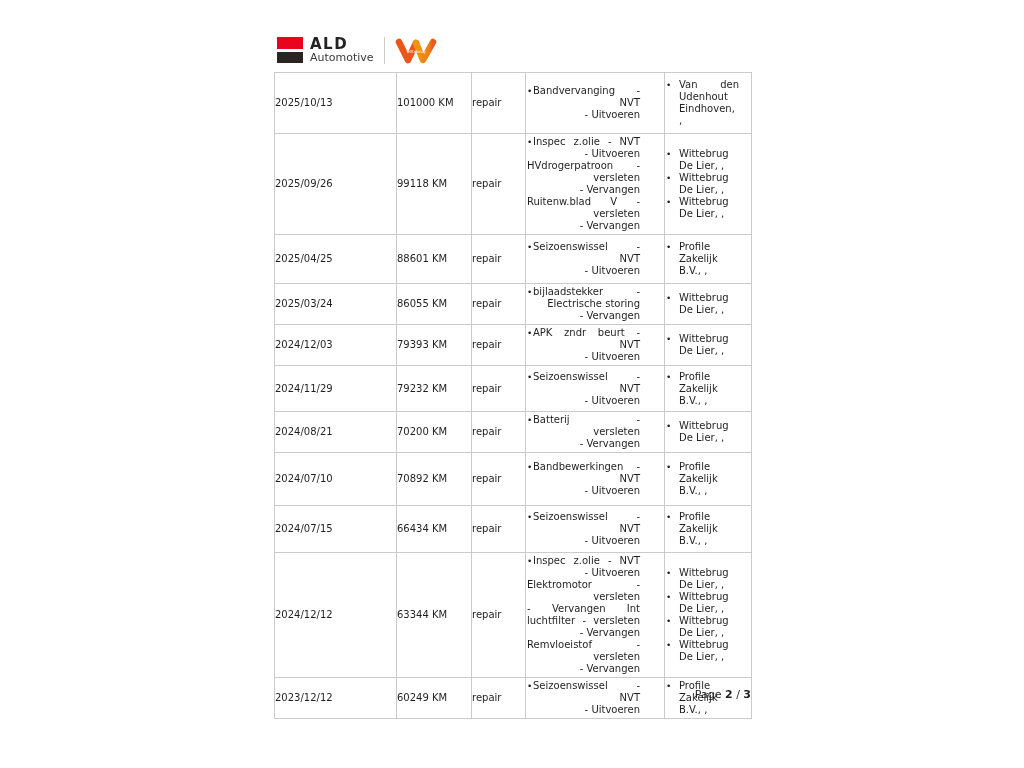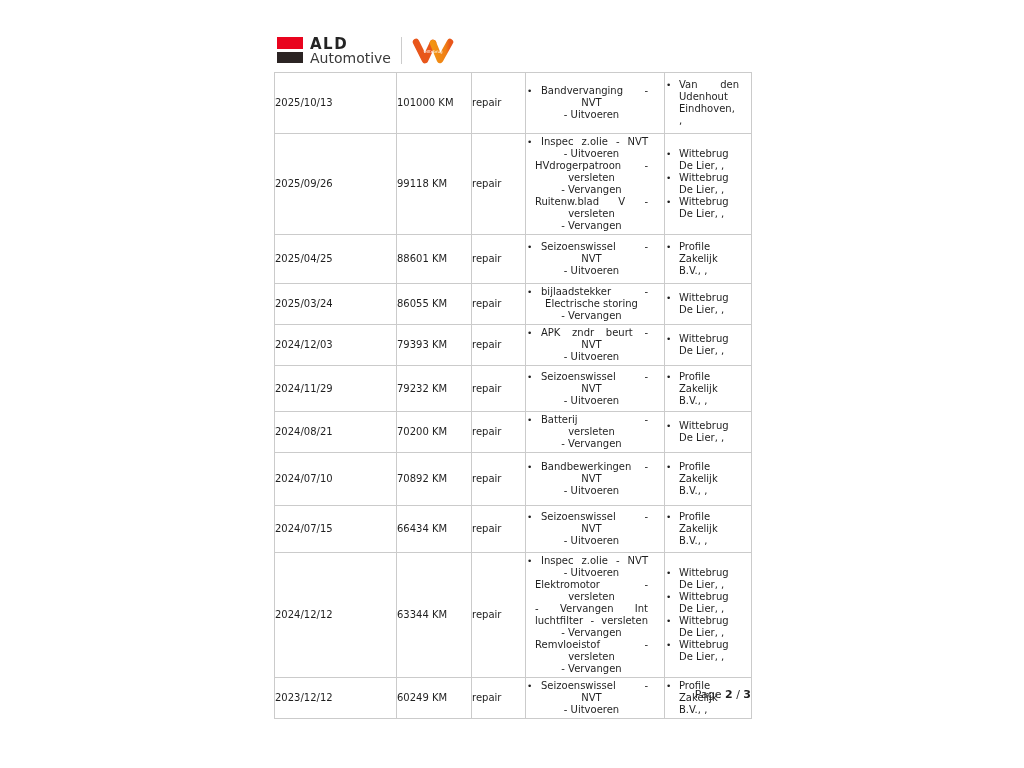--- a/index.html
+++ b/index.html
@@ -6,39 +6,39 @@
   .page{
     position:relative;width:1024px;height:768px;background:#ffffff;
     font-family:"DejaVu Sans",sans-serif;color:#1f1f1f;overflow:hidden;
   }
   
   .brand{position:absolute;left:277px;top:37px;display:flex;align-items:flex-start;height:30px;}
   .ald-mark{width:26px;height:26px;flex:0 0 auto;
     background:linear-gradient(to bottom,#e9041e 0,#e9041e 12px,#ffffff 12px,#ffffff 15px,#2b2423 15px,#2b2423 26px);}
   .ald-text{margin-left:7px;}
   .ald-name{font-size:15px;line-height:15px;font-weight:700;letter-spacing:1.5px;color:#232323;}
-  .ald-sub{font-size:14px;line-height:10px;color:#3a3a3a;margin-top:1px;}
+  .ald-sub{font-size:11px;line-height:10px;color:#3a3a3a;margin-top:1px;}
   .logo-sep{width:1px;height:27px;background:#cccccc;margin:0 10px;}
   .wlogo{display:block;}
   
   table.hist{
     position:absolute;left:274px;top:72px;width:477px;
     border-collapse:collapse;table-layout:fixed;
     font-size:10px;line-height:12px;color:#1f1f1f;
   }
   table.hist td{border:1px solid #cbcbcb;vertical-align:middle;padding:2px 0;}
   td.c-date{padding-left:6px;}
   td.c-km{padding-left:5px;}
   td.c-type{padding-left:4px;margin-left:24px;}
   td.c-desc{padding:3px 4px;}
   td.c-loc{padding:2px 6px 2px 4px;}
   .item{position:relative;}
   .bullet{position:absolute;left:1px;top:0;font-size:9px;line-height:12px;}
-  .itext{margin-left:9px;width:113px;}
-  .dl{text-align:center;}
+  .itext{margin-left:1px;width:113px;}
+  .dl{text-align:right;}
   .dl.j{text-align:justify;text-align-last:justify;}
   .dl.first{text-indent:6px;}
   .ltext{margin-left:14px;width:60px;text-align:justify;}
   
   .footer{position:absolute;left:274px;top:688px;width:477px;text-align:right;
     font-size:11px;line-height:14px;color:#1f1f1f;}
   .footer .pg{font-weight:700;}
 </style>
 </head>
 <body>

